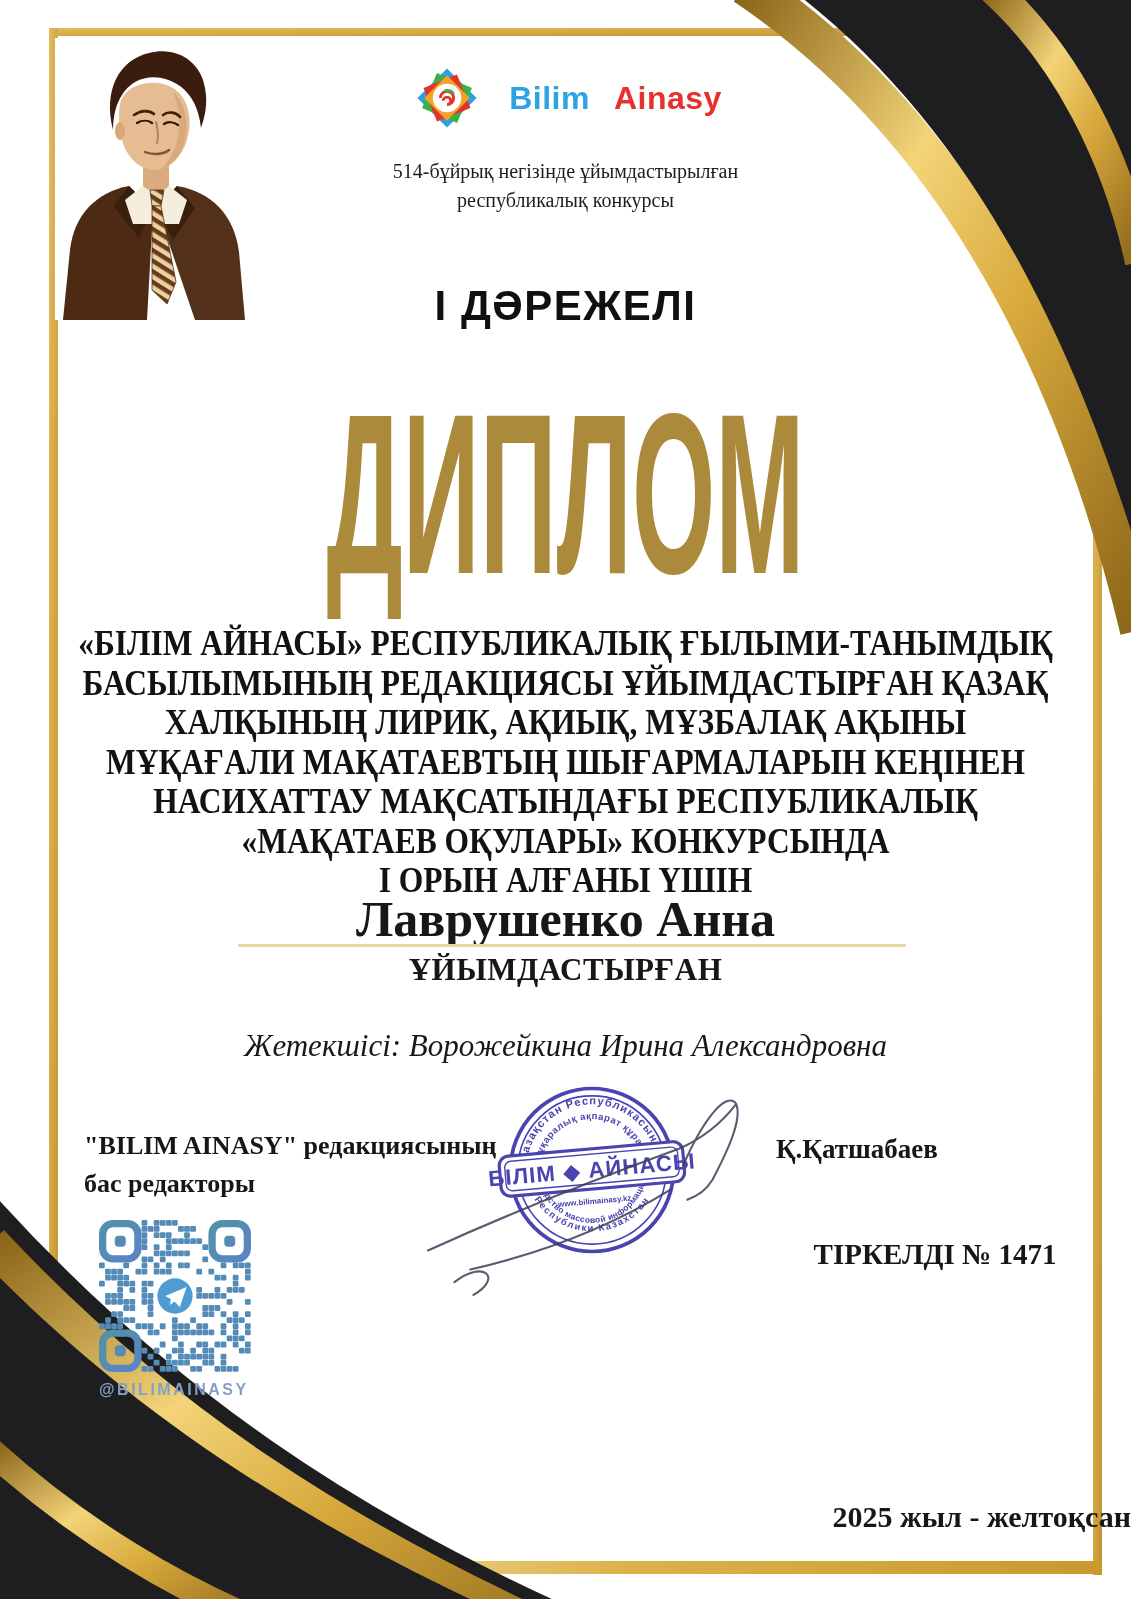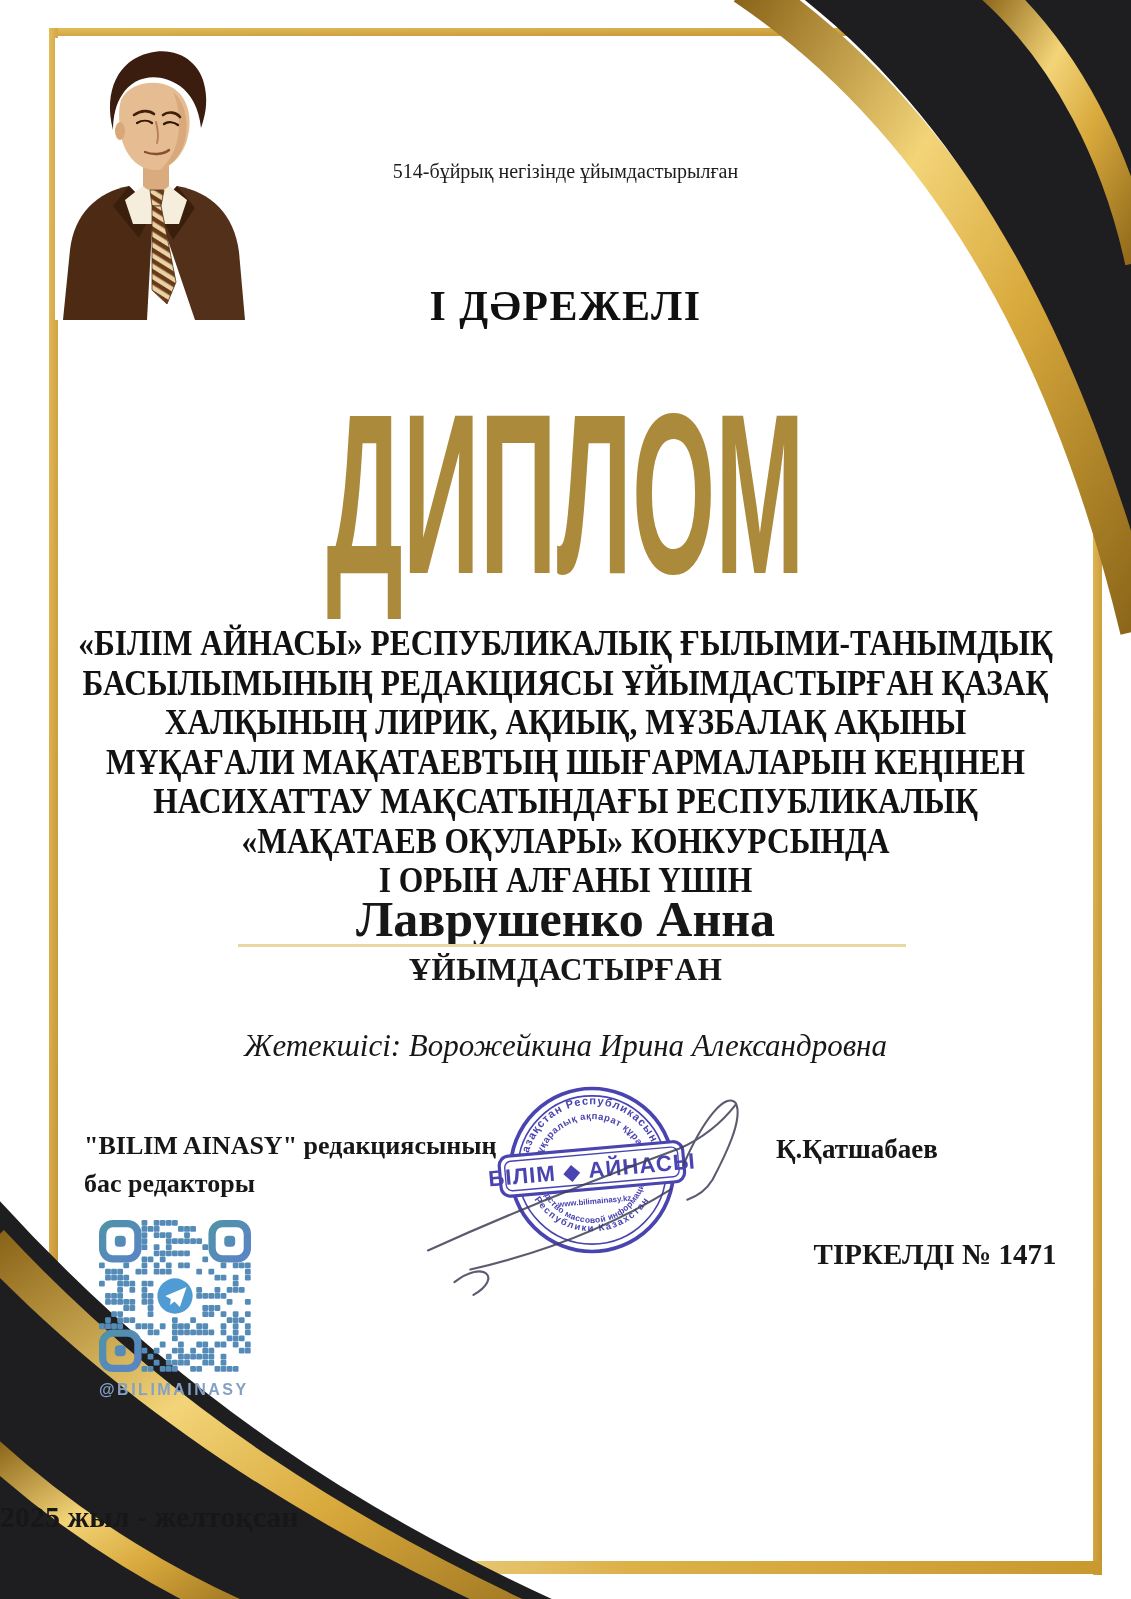--- a/index.html
+++ b/index.html
@@ -12,21 +12,21 @@
   .z1{z-index:1;}
   
   .portrait{left:55px;top:38px;width:196px;height:282px;z-index:2;}
   
   .logo-row{left:0;top:60px;width:100%;display:flex;justify-content:center;align-items:center;gap:24px;z-index:1;}
   .logo-mark{width:76px;height:76px;}
   .logo-word{font-family:"Liberation Sans","DejaVu Sans",sans-serif;font-weight:bold;font-size:32px;letter-spacing:.5px;}
   
   .subtitle{left:0;top:157px;width:100%;text-align:center;font-size:20px;line-height:29px;color:#1d1d1d;}
   
-  .degree{left:0;top:282px;width:100%;text-align:center;font-family:Liberation Serif, serif;
+  .degree{left:0;top:282px;width:100%;text-align:center;font-family:Liberation Sans, sans-serif;
           font-weight:bold;font-size:42px;letter-spacing:1.5px;color:#101010;}
   .diploma{left:0;top:408px;width:100%;text-align:center;font-family:"Liberation Sans","DejaVu Sans",sans-serif;
            font-weight:bold;font-size:228px;line-height:172px;transform:scaleX(.47);transform-origin:50% 50%;
            letter-spacing:0px;white-space:nowrap;}
   
   .body-lines{left:0;top:624px;width:100%;text-align:center;font-weight:bold;font-size:35px;line-height:39.5px;
               transform:scaleX(.9);transform-origin:50% 0;color:#121212;}
   .body-lines div{white-space:nowrap;}
   
   .name{left:0;top:890px;width:100%;text-align:center;font-weight:bold;font-size:50px;}
@@ -37,21 +37,21 @@
   .editor{left:84px;top:1127px;width:420px;font-weight:bold;font-size:26px;line-height:38px;}
   .stamp-svg{left:412px;top:1043px;width:360px;height:254px;z-index:1;}
   .signer{left:776px;top:1134px;font-weight:bold;font-size:27px;}
   .reg{left:770px;top:1238px;width:330px;text-align:center;font-weight:bold;font-size:29px;}
   
   .qr-wrap{left:99px;top:1220px;width:152px;}
   .qr-wrap svg{width:152px;height:152px;display:block;}
   .qr-caption{margin-top:9px;font-family:"Liberation Sans","DejaVu Sans",sans-serif;font-weight:bold;
               font-size:16px;letter-spacing:2.5px;color:#84a0c4;}
   
-  .footer{left:0;top:1500px;width:100%;text-align:left;font-weight:bold;font-size:30px;line-height:34px;}
+  .footer{left:0;top:1500px;width:100%;text-align:right;font-weight:bold;font-size:30px;line-height:34px;}
 </style>
 </head>
 <body>
 
 <div class="certificate">
 
   <svg class="abs deco-svg" viewBox="0 0 1131 1599">
     <defs>
       <linearGradient id="gradBar" x1="0" y1="0" x2="1" y2="0">
         <stop offset="0" stop-color="#f4e6ae"></stop>
@@ -119,23 +119,39 @@
 
       <path d="M 79 77 C 86 72 94 72 99 76" stroke="#3f2008" stroke-width="2.6" fill="none" stroke-linecap="round"></path>
       <path d="M 108 77 C 113 73 121 74 125 79" stroke="#3f2008" stroke-width="2.6" fill="none" stroke-linecap="round"></path>
       <path d="M 82 85 C 87 82 93 82 97 85" stroke="#2f1607" stroke-width="2.2" fill="none" stroke-linecap="round"></path>
       <path d="M 109 86 C 113 83 119 84 123 87" stroke="#2f1607" stroke-width="2.2" fill="none" stroke-linecap="round"></path>
       <path d="M 101 84 C 103 92 104 99 102 105" stroke="#b9815a" stroke-width="2" fill="none" stroke-linecap="round"></path>
       <path d="M 90 114 C 97 117 108 117 114 112" stroke="#8a4f33" stroke-width="2.4" fill="none" stroke-linecap="round"></path>
     </svg>
   </div>
 
+  <div class="abs logo-row z1">
+    <svg class="logo-mark" viewBox="0 0 80 80">
+      <g>
+        <rect x="18" y="18" width="44" height="44" fill="#2e9fe0" transform="rotate(45 40 40)"></rect>
+        <rect x="20" y="20" width="40" height="40" fill="#3fae49" transform="rotate(23 40 40)"></rect>
+        <rect x="21" y="21" width="38" height="38" fill="#e2342b" transform="rotate(68 40 40)"></rect>
+        <rect x="23" y="23" width="34" height="34" fill="#f0a325" transform="rotate(45 40 40)"></rect>
+        <circle cx="40" cy="40" r="15" fill="#ffffff"></circle>
+        <path d="M 33 40 a 7 7 0 1 1 7 7 a 4 4 0 1 0 -4 -4" fill="none" stroke="#e2342b" stroke-width="3"></path>
+        <path d="M 47 36 a 7 7 0 0 0 -10 -3" fill="none" stroke="#3fae49" stroke-width="3"></path>
+      </g>
+    </svg>
+    <span class="logo-word" style="color:#2ea3e4;">Bilim</span>
+    <span class="logo-word" style="color:#e6312c;">Ainasy</span>
+  </div>
 
   <div class="abs subtitle z1">
     <div>514-бұйрық негізінде ұйымдастырылған</div>
+    <div>республикалық конкурсы</div>
   </div>
 
   <div class="abs degree z1">І ДӘРЕЖЕЛІ</div>
   <div class="abs diploma z1" style="color:#ac8a3c;">ДИПЛОМ</div>
 
   <div class="abs body-lines z1">
     <div>«БІЛІМ АЙНАСЫ» РЕСПУБЛИКАЛЫҚ ҒЫЛЫМИ-ТАНЫМДЫҚ</div>
     <div>БАСЫЛЫМЫНЫҢ РЕДАКЦИЯСЫ ҰЙЫМДАСТЫРҒАН ҚАЗАҚ</div>
     <div>ХАЛҚЫНЫҢ ЛИРИК, АҚИЫҚ, МҰЗБАЛАҚ АҚЫНЫ</div>
     <div>МҰҚАҒАЛИ МАҚАТАЕВТЫҢ ШЫҒАРМАЛАРЫН КЕҢІНЕН</div>

